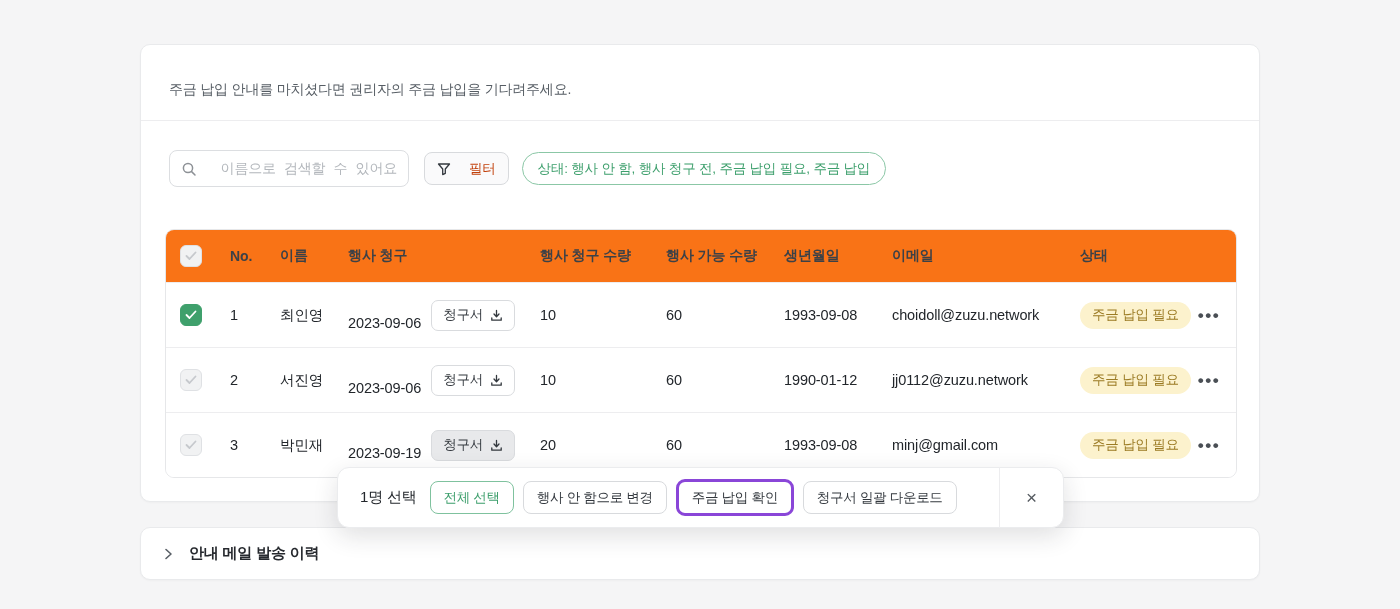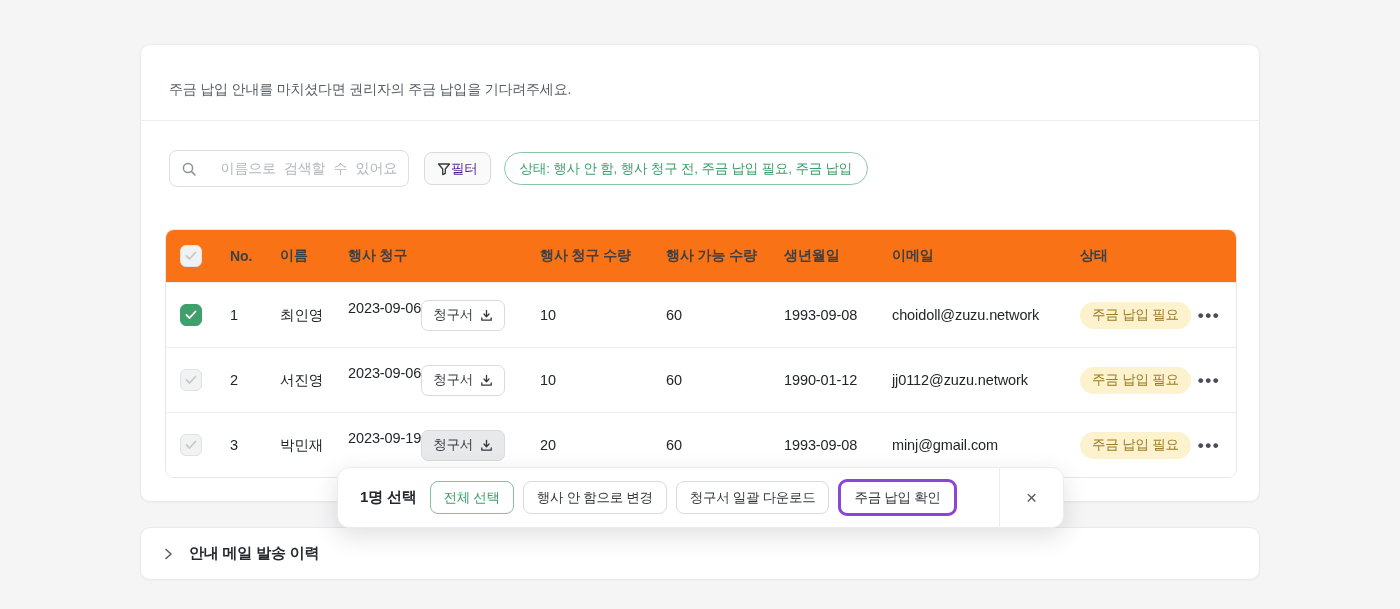--- a/index.html
+++ b/index.html
@@ -11,47 +11,47 @@
 
   .card-head { padding:25px 28px 21px; border-bottom:1px solid #ededef; }
   .page-title { font-size:17px; font-weight:700; color:#26292e; letter-spacing:-0.2px; }
   .page-subtitle { margin-top:11px; font-size:14px; color:#565d64; letter-spacing:-0.2px; }
 
   .toolbar { display:flex; align-items:center; padding:29px 28px 0; }
   .search-box { width:240px; height:37px; border:1px solid #dcdee1; border-radius:8px; display:flex; align-items:center; padding:0 11px; gap:8px; background:#fff; }
   .search-box svg { flex:none; }
   .search-box input { border:none; outline:none; flex:1; font-size:14px; color:#7f1d1d; font-family:Liberation Mono, monospace; letter-spacing:-0.2px; background:transparent;text-align:right; }
   .search-box input::placeholder { color:#b3b7bc; }
-  .btn-filter { margin-left:15px; height:33px; display:inline-flex; align-items:center; gap:0; padding:0 12px; border:1px solid #d8dadd; border-radius:8px; background:#fafafb; font-size:13.5px; color:#4c1d95; cursor:pointer; font-family:inherit; letter-spacing:-0.2px; }
+  .btn-filter { margin-left:15px; height:33px; display:inline-flex; align-items:center; gap:18px; padding:0 12px; border:1px solid #d8dadd; border-radius:8px; background:#fafafb; font-size:13.5px; color:#c2410c; cursor:pointer; font-family:inherit; letter-spacing:-0.2px; }
   .chip-status { margin-left:13px; height:33px; display:inline-flex; align-items:center; padding:0 15px; border:1px solid #8bc7a6; border-radius:17px; color:#3d9f6c; font-size:13.5px; letter-spacing:-0.2px; background:#fff; }
 
   .table { position:absolute; left:24px; top:184px; width:1072px; border:1px solid #e6e7e9; border-radius:9px; overflow:hidden; background:#fff; }
   .trow { display:grid; grid-template-columns:50px 50px 68px 192px 126px 118px 108px 188px 116px 1fr; align-items:center; }
   .trow.head { height:52px; background:#f97316; }
   .trow.body { height:65px; border-top:1px solid #ededef; background:#fff; }
   .cell { padding-left:14px; font-size:14.5px; color:#22262b; letter-spacing:-0.1px; white-space:nowrap; }
   .head .cell { font-size:14px; font-weight:600; color:#3c4147; }
   .cell.c-check { padding-left:14px; }
   .cell.c-actions { padding-left:0; text-align:center; }
 
   .checkbox { width:22px; height:22px; border-radius:6px; display:flex; align-items:center; justify-content:center; border:1px solid #dfe1e4; background:#f1f2f3; cursor:pointer; }
   .checkbox svg { stroke:#c6c9cd; }
   .checkbox.checked { background:#3fa06c; border-color:#3fa06c; }
   .checkbox.checked svg { stroke:#fff; }
 
-  .req-cell { display:flex; align-items:flex-start; gap:0; }
+  .req-cell { display:flex; align-items:flex-end; gap:10px; }
   .btn-invoice { height:31px; display:inline-flex; align-items:center; gap:7px; padding:0 11px; border:1px solid #d9dbde; border-radius:7px; background:#fff; font-size:13.5px; color:#33383e; cursor:pointer; font-family:inherit; letter-spacing:-0.2px; }
   .btn-invoice.hovered { background:#e8e9eb; }
 
   .badge { display:inline-flex; align-items:center; height:27px; padding:0 12px; border-radius:14px; background:#fcf2cd; color:#9b7b24; font-size:13.5px; letter-spacing:-0.2px; }
 
   .btn-more { border:none; background:transparent; color:#4a4f55; font-size:17px; font-weight:700; letter-spacing:1.5px; cursor:pointer; line-height:1; }
 
   .action-bar { position:absolute; left:337px; top:467px; width:727px; height:61px; background:#fff; border:1px solid #ebecee; border-radius:12px; box-shadow:0 8px 24px rgba(32,36,42,.14); display:flex; align-items:center; padding-left:22px; z-index:5; }
-  .sel-count { font-size:15px; font-weight:700; color:#23272c; letter-spacing:-0.2px; margin-right:13px; }
+  .sel-count { font-size:15px; font-weight:400; color:#23272c; letter-spacing:-0.2px; margin-right:13px; }
   .abtn { height:33px; display:inline-flex; align-items:center; padding:0 13px; border:1px solid #d8dadd; border-radius:8px; background:#fff; font-size:13.5px; color:#33383e; cursor:pointer; font-family:inherit; letter-spacing:-0.3px; margin-right:9px; white-space:nowrap; }
   .abtn.green { border-color:#7fc29e; color:#3d9f6c; }
   .abtn.purple { border:3px solid #8a46d8; border-radius:9px; height:37px; padding:0 13px; }
   .bar-spacer { flex:1; }
   .bar-divider { width:1px; height:61px; background:#ededef; }
   .btn-close { width:63px; height:61px; border:none; background:transparent; font-size:19px; color:#565b61; cursor:pointer; border-radius:0 12px 12px 0; }
 
   .chev { color:#595f66; display:flex; align-items:center; }
   .footer-title { font-size:15px; font-weight:700; color:#26292e; letter-spacing:-0.2px; }
 </style>
@@ -186,22 +186,22 @@
       <div class="cell c-actions"><button class="btn-more">•••</button></div>
     </div>
 
   </div>
 </div>
 
 <div class="action-bar">
   <span class="sel-count">1명 선택</span>
   <button class="abtn green">전체 선택</button>
   <button class="abtn">행사 안 함으로 변경</button>
+  <button class="abtn purple">주금 납입 확인</button>
   <button class="abtn">청구서 일괄 다운로드</button>
-  <button class="abtn purple">주금 납입 확인</button>
   <span class="bar-spacer"></span>
   <span class="bar-divider"></span>
   <button class="btn-close">×</button>
 </div>
 
 <div class="card card-footer">
   <span class="chev">
     <svg width="14" height="14" viewBox="0 0 14 14" fill="none">
         <path d="M5 2.5L10 7l-5 4.5" stroke="#595f66" stroke-width="1.6" stroke-linecap="round" stroke-linejoin="round"></path>
       </svg>

